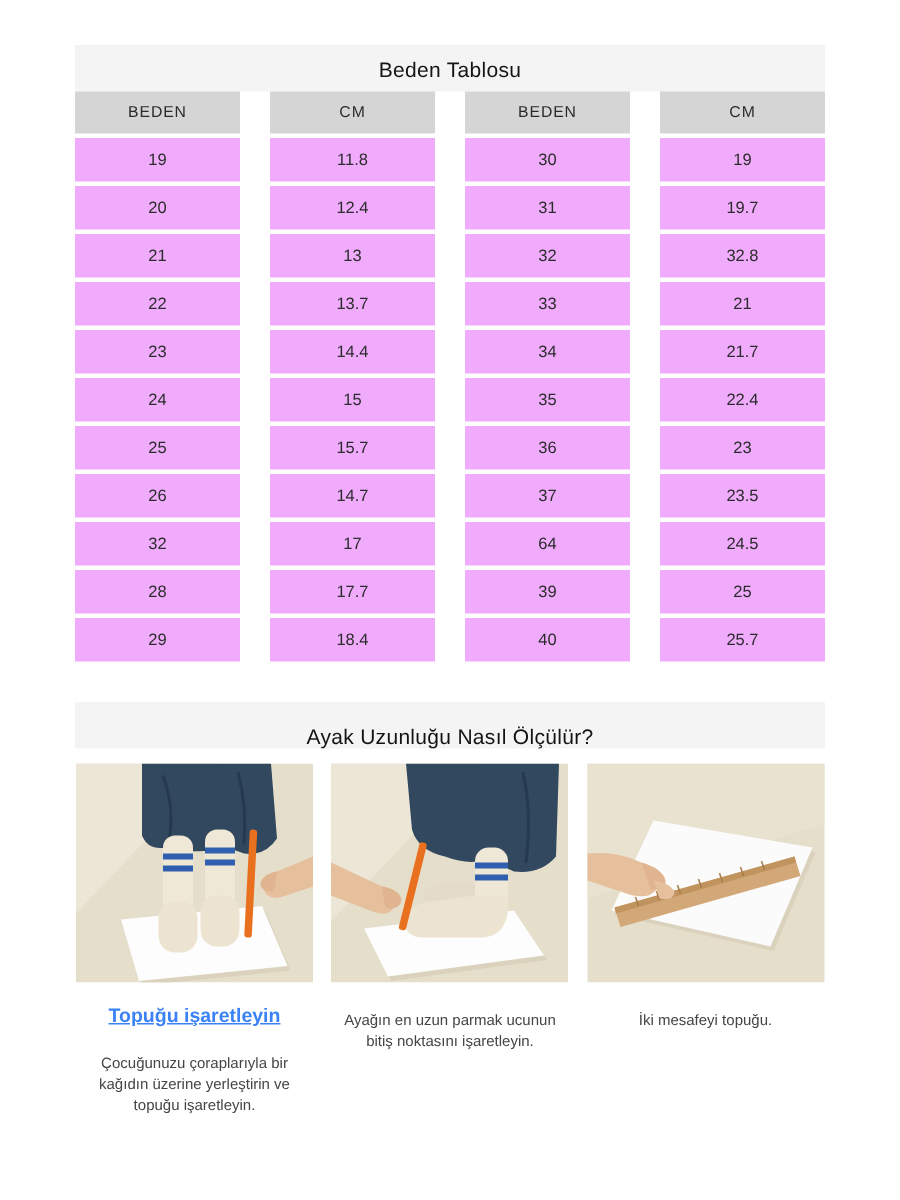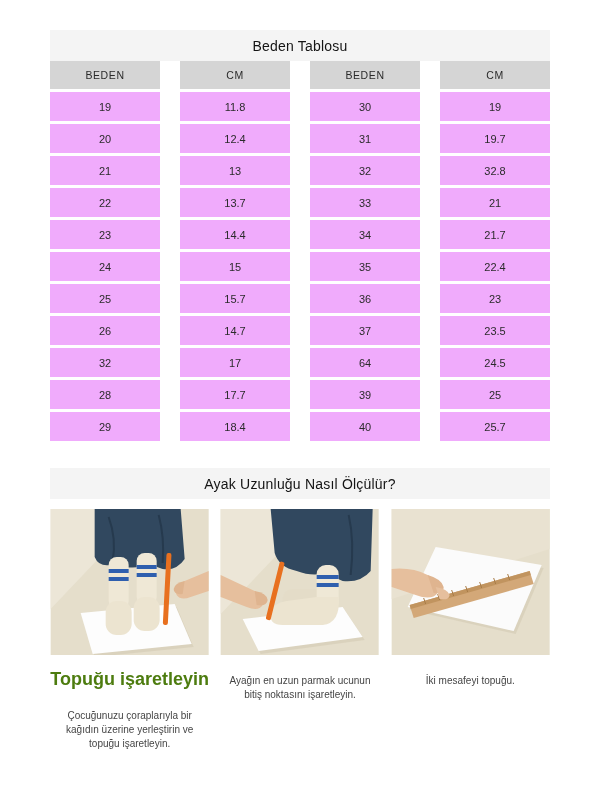--- a/index.html
+++ b/index.html
@@ -11,26 +11,26 @@
     justify-content:center; }
   .section-bar h2 { font-size:14px; font-weight:normal; color:#141414; letter-spacing:0.2px; }
 
   .size-table { margin-top:0; display:grid; grid-template-columns:repeat(4,1fr);
     gap:3px 20px; }
   .size-table .hcell { background:#d5d5d5; height:28px; display:flex; align-items:center;
     justify-content:center; font-size:10.5px; letter-spacing:0.6px; color:#2a2a2a; }
   .size-table .cell { background:#f0abfc; height:29px; display:flex; align-items:center;
     justify-content:center; font-size:11px; color:#2b2b2b; }
 
-  .measure-bar { margin-top:27px; }
+  .measure-bar { margin-top:27px;align-items:flex-end; }
 
   .steps { display:flex; gap:11px; margin-top:10px; }
   .step { flex:1; text-align:center; }
   .photo { display:block; width:100%; height:146px; }
-  .step-title { margin-top:14px; font-size:18px; font-weight:bold; color:#4d7c0f; }
+  .step-title { margin-top:14px; font-size:13px; font-weight:bold; color:#3b82f6;text-decoration:underline; }
   .step-desc { margin-top:19px; font-size:10px; line-height:1.38; color:#454545; padding:0 1px; }
 
   .footer { margin-top:30px; text-align:center; }
   .brand { font-family:"DejaVu Sans", sans-serif; font-weight:bold; font-size:31px;
     letter-spacing:-1.5px; color:#131313; line-height:1; }
 </style>
 </head>
 <body>
 
 <div class="page">

